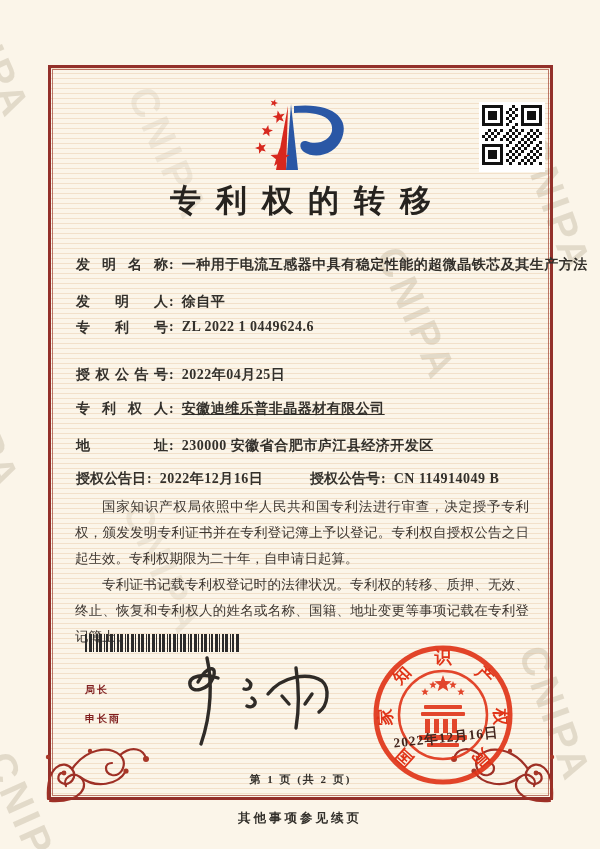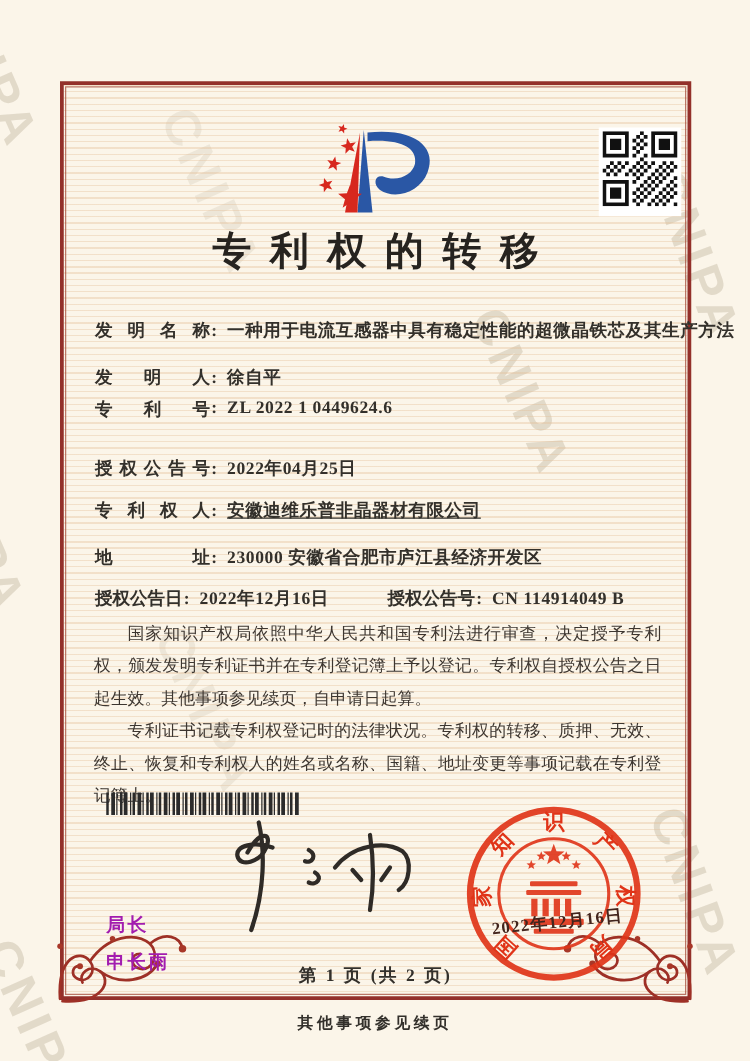--- a/index.html
+++ b/index.html
@@ -39,36 +39,36 @@
   .fvalue{letter-spacing:.5px;text-align:center;}
   .grant2{position:absolute;left:234px;top:0;}
 
   .paras{position:absolute;left:75px;top:494px;width:454px;font-size:13.5px;
          line-height:26px;color:#3d3630;text-align:justify;}
   .paras p{margin:0;text-indent:2em;}
 
   .barcode{position:absolute;left:85px;top:634px;width:158px;height:18px;display:flex;align-items:stretch;}
   .barcode i{display:block;height:100%;}
 
-  .official{position:absolute;left:85px;font-size:15px;font-weight:700;color:#a21caf;
-            font-family:"Liberation Sans",sans-serif;letter-spacing:2px;margin-top:48px;}
+  .official{position:absolute;left:85px;font-size:10px;font-weight:700;color:#7f1d1d;
+            font-family:"Liberation Sans",sans-serif;letter-spacing:2px;}
   .official.t1{top:683px;}
   .official.t2{top:712px;}
 
   .sig{position:absolute;left:172px;top:652px;z-index:5;}
 
   .seal{position:absolute;left:367px;top:641px;z-index:5;}
   .seal-date{position:absolute;left:358px;top:729px;width:176px;text-align:center;z-index:6;
              font-size:13.5px;font-weight:700;color:#43251d;letter-spacing:1px;
              transform:rotate(-6deg);}
 
   .qr{position:absolute;left:479px;top:102px;background:#ffffff;padding:3px;z-index:5;}
 
   .page-no{position:absolute;left:48px;top:772px;width:505px;text-align:center;
-           font-size:14px;color:#33302b;font-weight:600;letter-spacing:2px;z-index:5;}
+           font-size:11px;color:#33302b;font-weight:600;letter-spacing:2px;z-index:5;}
   .foot-note{position:absolute;left:0;top:810px;width:600px;text-align:center;
              font-size:12.5px;color:#33302b;font-weight:600;letter-spacing:3px;z-index:5;}
 </style>
 </head>
 <body>
 
 <div class="page">
 
   <div class="wm" style="left:-18px;top:-22px;transform:rotate(66deg);">CNIPA</div>
   <div class="wm light" style="left:160px;top:80px;transform:rotate(66deg);">CNIPA</div>
@@ -259,21 +259,21 @@
         <span>
           <span>授权公告日</span><span class="fcolon">:</span><span class="fvalue">2022年12月16日</span>
         </span>
         <span class="grant2">
           <span>授权公告号</span><span class="fcolon">:</span><span class="fvalue">CN 114914049 B</span>
         </span>
       </div>
     </div>
 
     <div class="paras">
-      <p>国家知识产权局依照中华人民共和国专利法进行审查，决定授予专利权，颁发发明专利证书并在专利登记簿上予以登记。专利权自授权公告之日起生效。其他事项参见续页，自申请日起算。</p>
+      <p>国家知识产权局依照中华人民共和国专利法进行审查，决定授予专利权，颁发发明专利证书并在专利登记簿上予以登记。专利权自授权公告之日起生效。专利权期限为二十年，自申请日起算。</p>
       <p>专利证书记载专利权登记时的法律状况。专利权的转移、质押、无效、终止、恢复和专利权人的姓名或名称、国籍、地址变更等事项记载在专利登记簿上。</p>
     </div>
 
     <div class="barcode" id="barcode">
         <i style="width:2px;background:#2b2b2b;margin-right:2px;"></i>
         <i style="width:3px;background:#2b2b2b;margin-right:1px;"></i>
         <i style="width:1px;background:#2b2b2b;margin-right:2px;"></i>
         <i style="width:2px;background:#2b2b2b;margin-right:1px;"></i>
         <i style="width:3px;background:#2b2b2b;margin-right:2px;"></i>
         <i style="width:1px;background:#2b2b2b;margin-right:1px;"></i>

